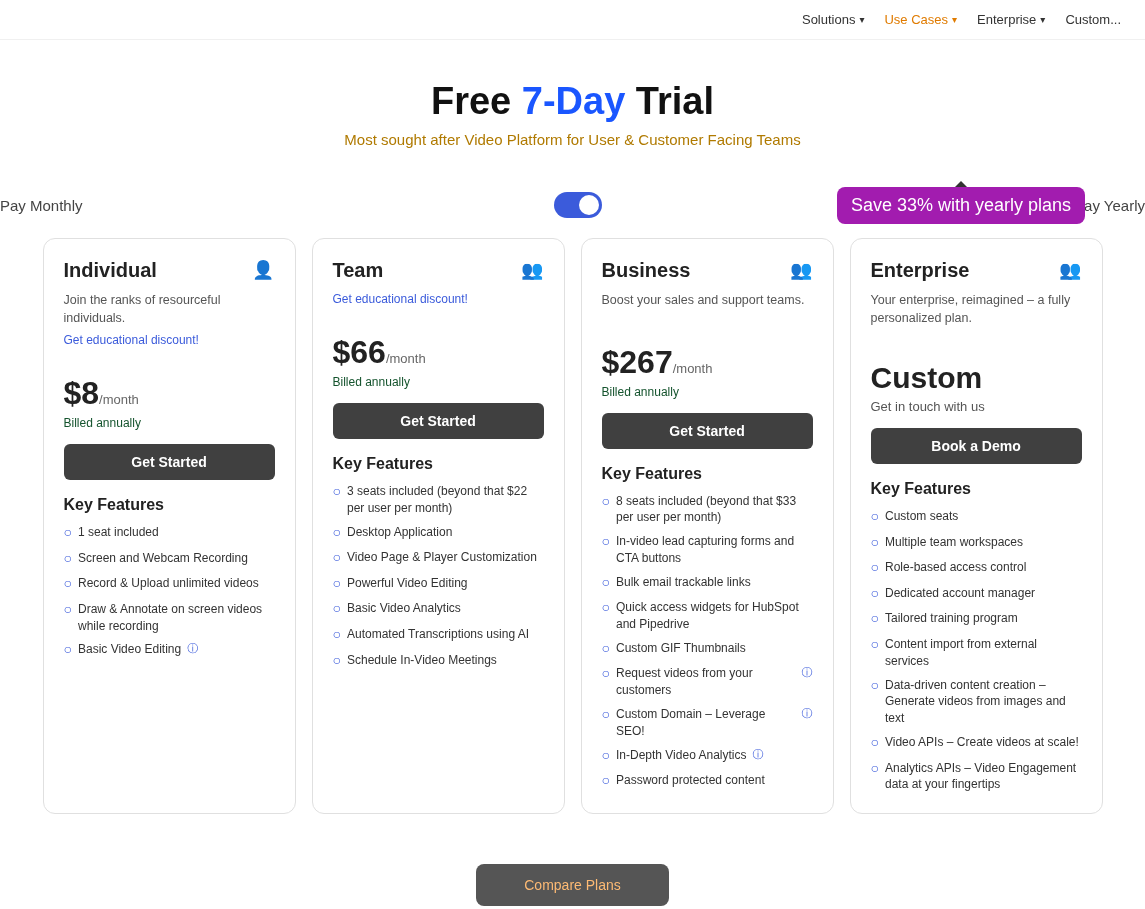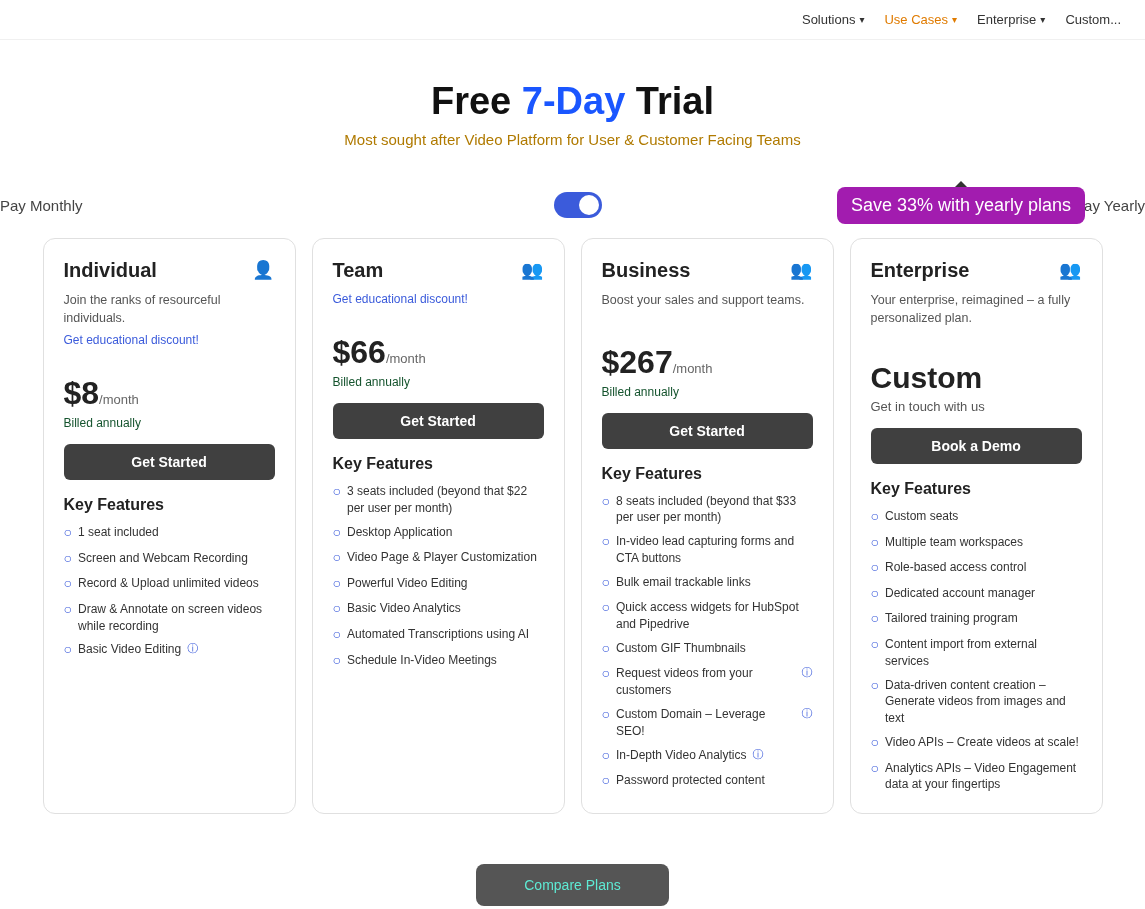--- a/index.html
+++ b/index.html
@@ -41,21 +41,21 @@
     .features-title { font-size: 16px; font-weight: 700; margin-bottom: 10px; }
     .feature-list { list-style: none; display: flex; flex-direction: column; gap: 7px; }
     .feature-list li { font-size: 12px; color: #333; display: flex; align-items: flex-start; gap: 6px; line-height: 1.4; }
     .feature-list li .dot { color: #3b5bdb; font-size: 14px; flex-shrink: 0; margin-top: -1px; }
     .feature-list li .info { color: #3b5bdb; font-size: 11px; flex-shrink: 0; }
     .custom-text { font-size: 30px; font-weight: 700; margin: 12px 0 4px; }
     .custom-sub { font-size: 13px; color: #555; margin-bottom: 14px; }
 
     
     .compare-row { text-align: center; padding: 30px 0 40px; }
-    .compare-btn { background: #555; color: #5eead4; border: none; border-radius: 8px; padding: 13px 48px; font-size: 14px; font-weight: 500; cursor: pointer; }
+    .compare-btn { background: #555; color: #fdba74; border: none; border-radius: 8px; padding: 13px 48px; font-size: 14px; font-weight: 500; cursor: pointer; }
   </style>
 </head>
 <body>
 
 <nav class="nav">
   <span class="nav-item">Solutions <span class="chevron">▾</span></span>
   <span class="nav-item orange">Use Cases <span class="chevron">▾</span></span>
   <span class="nav-item">Enterprise <span class="chevron">▾</span></span>
   <span class="nav-item">Custom...</span>
 </nav>

